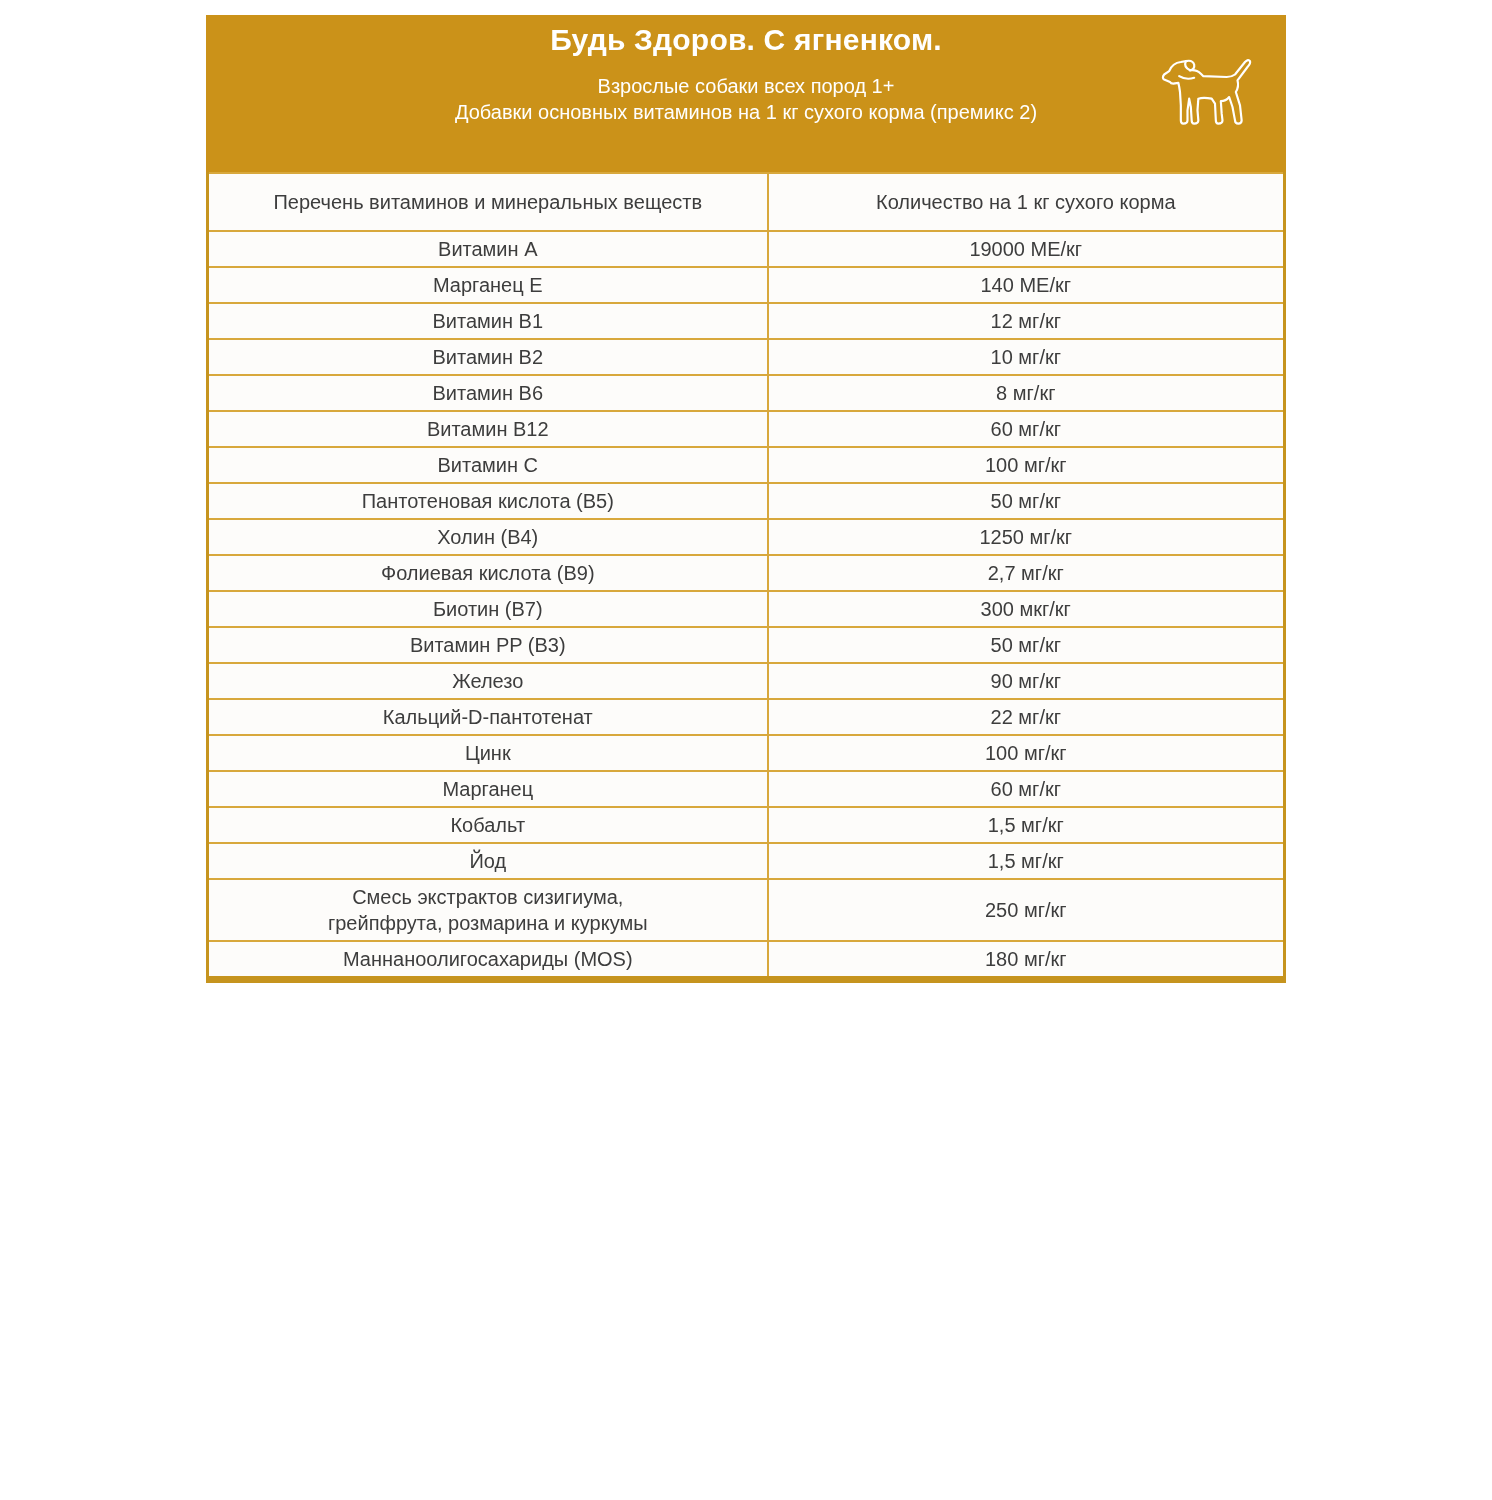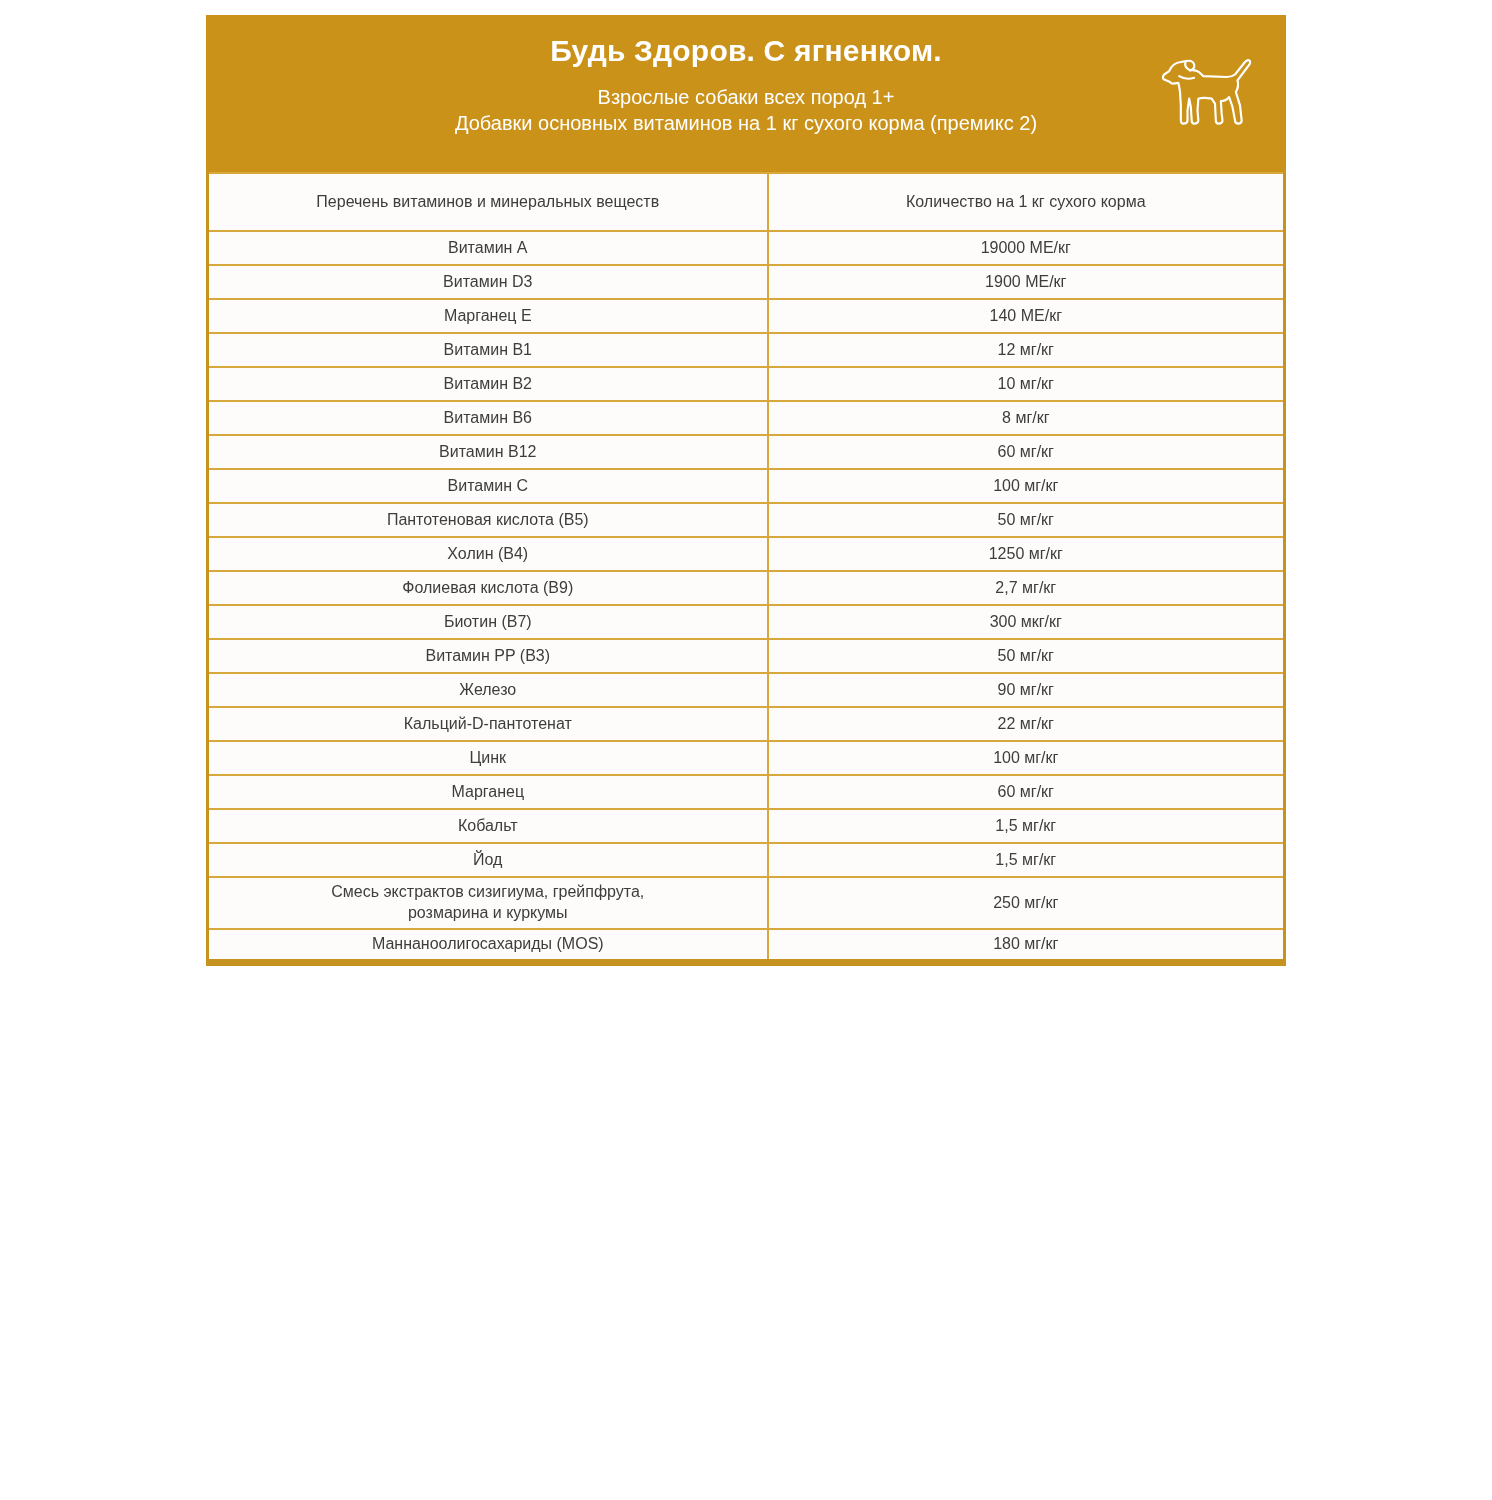--- a/index.html
+++ b/index.html
@@ -21,21 +21,21 @@
     padding-top: 15px;
   }
   
   .band {
     position: relative;
     background: #CB9219;
     color: #ffffff;
     height: 157px;
     text-align: center;
     box-sizing: border-box;
-    padding-top: 19px;
+    padding-top: 8px;
   }
   .band .title {
     font-size: 30px;
     font-weight: bold;
     letter-spacing: 0.2px;
     margin: 0 0 16px 0;
   }
   .band .subtitle {
     font-size: 20px;
     font-weight: normal;
@@ -59,21 +59,21 @@
     border-right: 3px solid #C6941E;
     border-top: 2px solid #D8A83C;
     border-bottom: 7px solid #C6941E;
   }
   table.vitamins th,
   table.vitamins td {
     border: 2px solid #D8A83C;
     text-align: center;
     vertical-align: middle;
     color: #3D3D3D;
-    font-size: 16px;
+    font-size: 20px;
     font-weight: normal;
     padding: 4px 10px;
     box-sizing: border-box;
   }
   table.vitamins th {
     height: 58px;
   }
   table.vitamins td {
     height: 34px;
   }
@@ -129,28 +129,20 @@
       <tbody id="rows-body">
   <tr>
     <td>
       <span class="name-wrap">Витамин A</span>
     </td>
     <td>
       <span>19000 МЕ/кг</span>
     </td>
   </tr>
 
-  <tr>
-    <td>
-      <span class="name-wrap">Витамин D3</span>
-    </td>
-    <td>
-      <span>1900 МЕ/кг</span>
-    </td>
-  </tr>
 
   <tr>
     <td>
       <span class="name-wrap">Марганец E</span>
     </td>
     <td>
       <span>140 МЕ/кг</span>
     </td>
   </tr>
 

